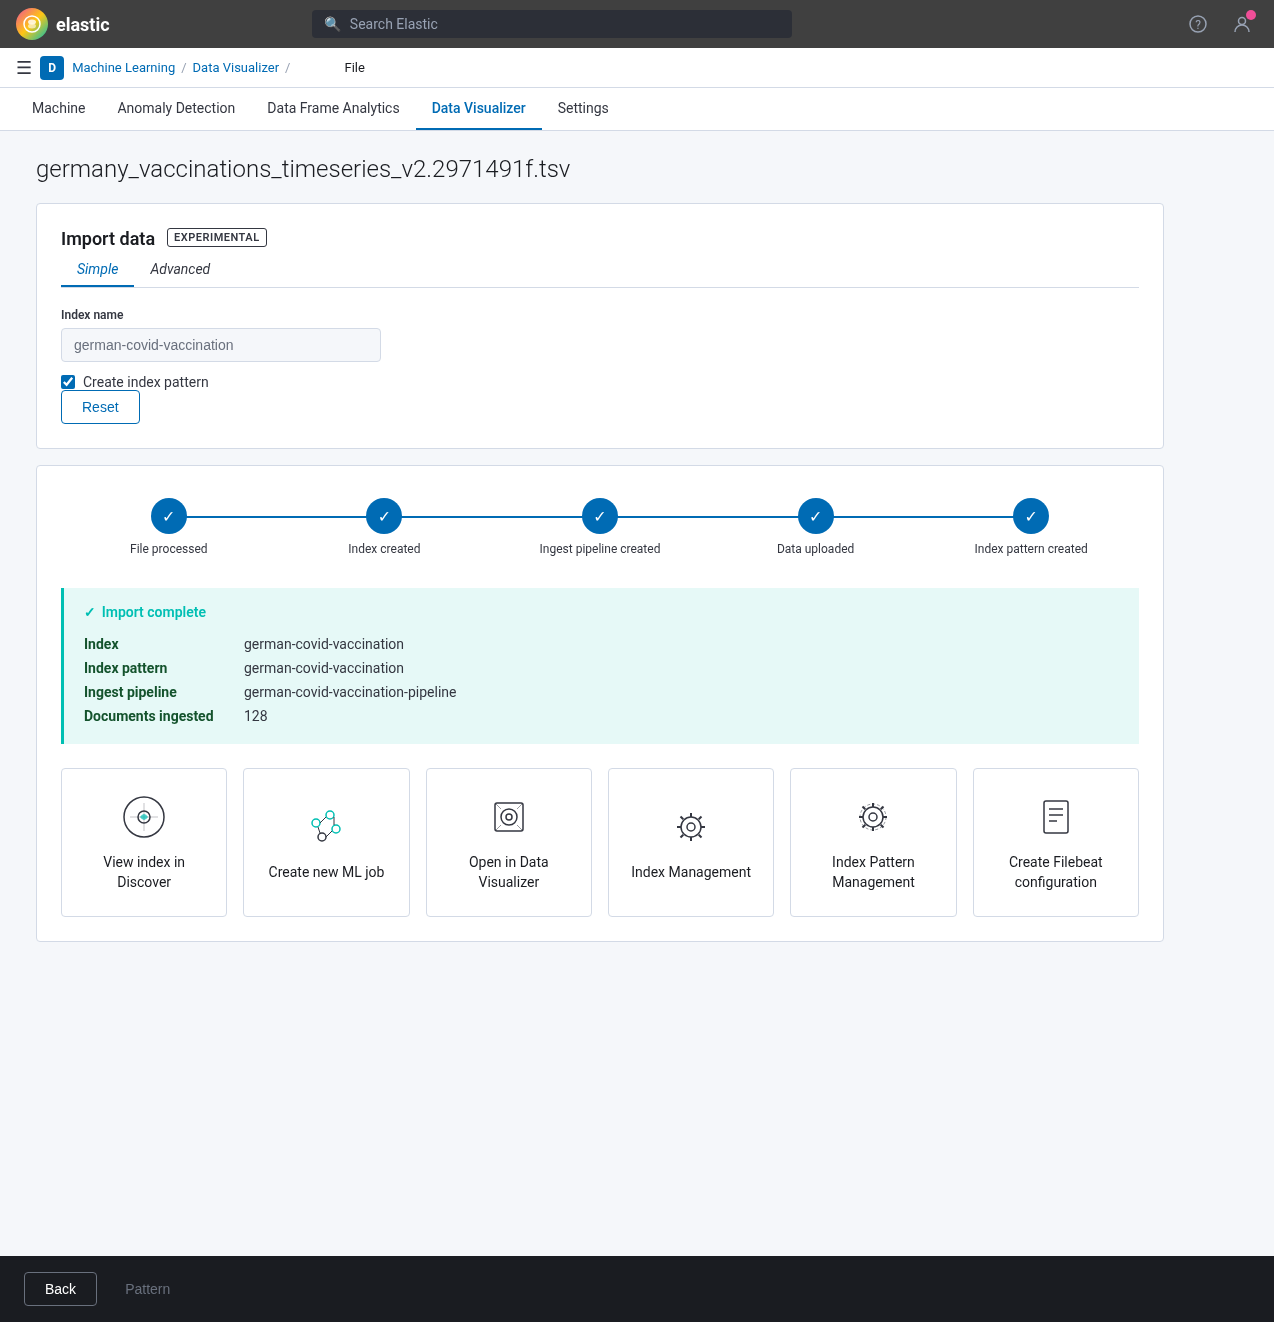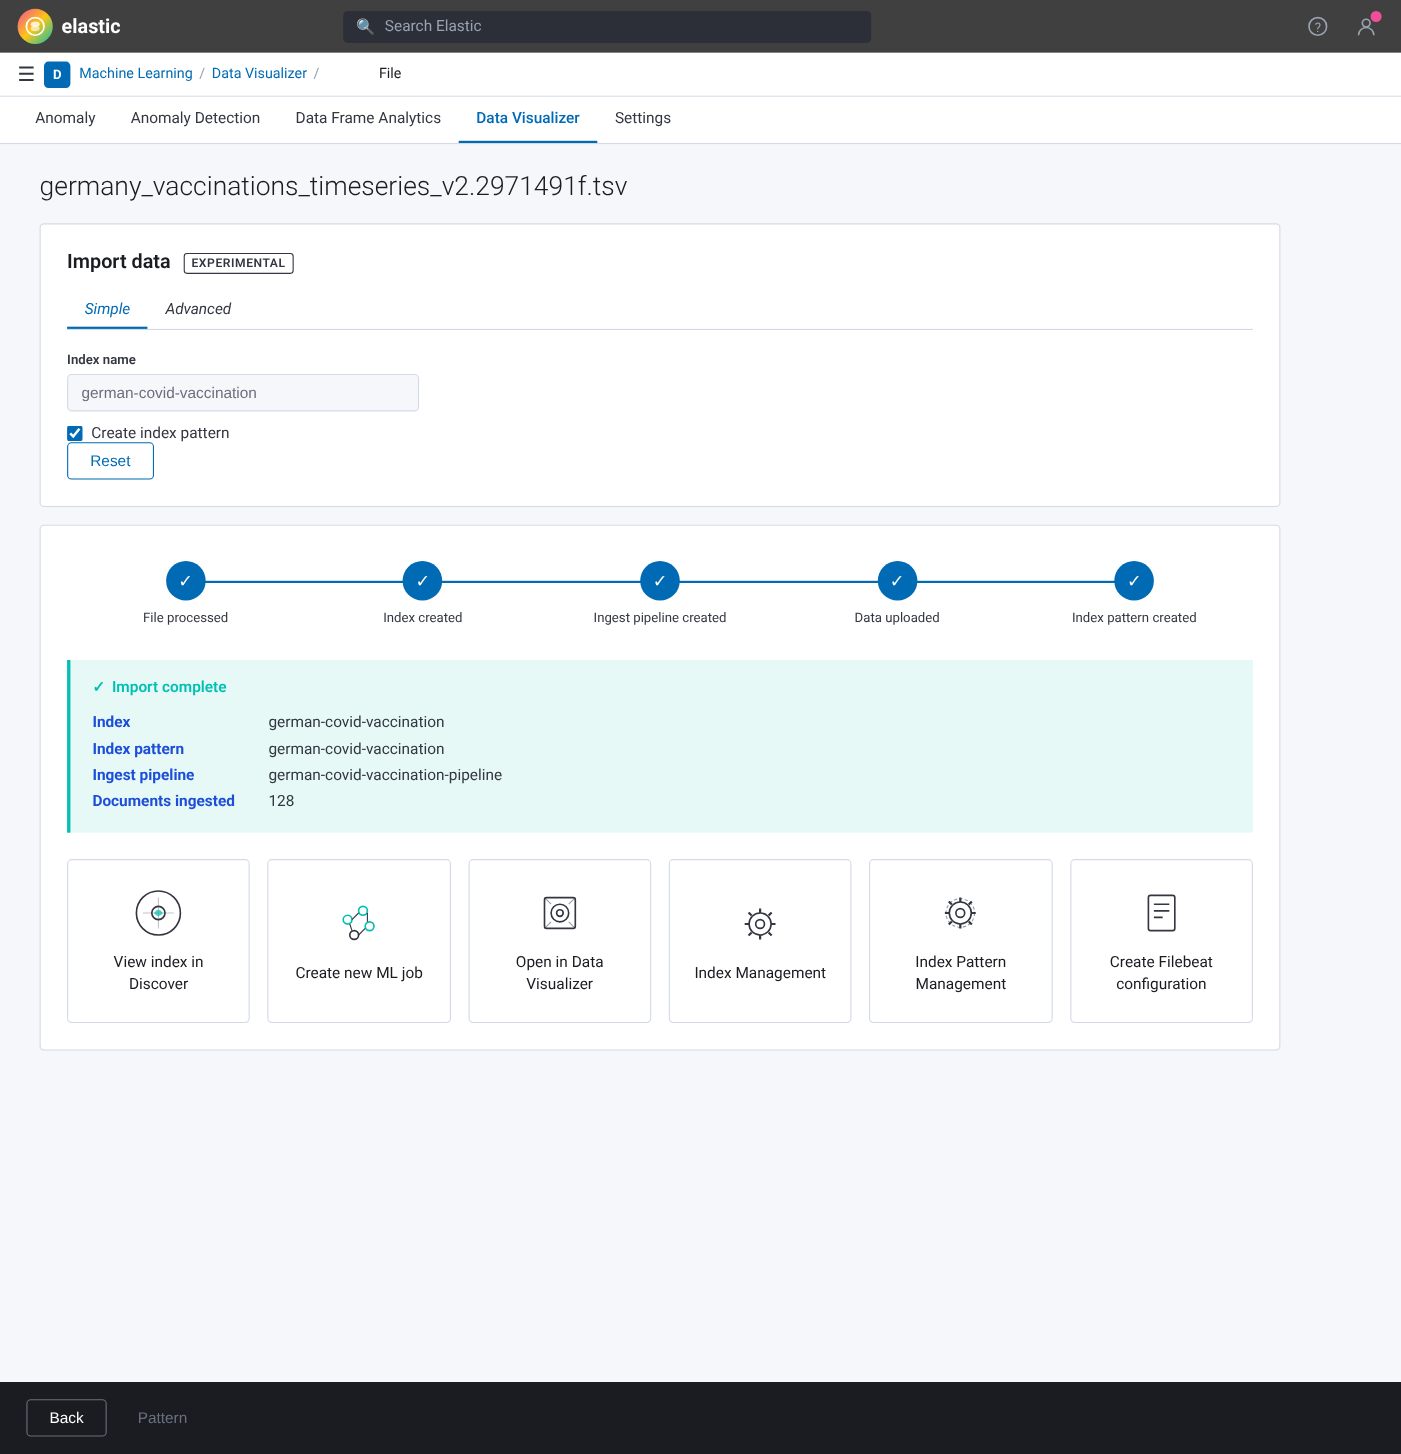--- a/index.html
+++ b/index.html
@@ -136,23 +136,23 @@
     
     .card {
       background: white;
       border: 1px solid #d3dae6;
       border-radius: 4px;
       padding: 24px;
       margin-bottom: 16px;
     }
     .card-header {
       display: flex;
-      align-items: flex-end;
+      align-items: flex-start;
       gap: 12px;
-      margin-bottom: 16px;
+      margin-bottom: 4px;
     }
     .card-title {
       font-size: 18px;
       font-weight: 600;
       color: #1a1c21;
     }
     .badge-experimental {
       background: white;
       border: 1px solid #343741;
       border-radius: 3px;
@@ -287,21 +287,21 @@
       border-collapse: collapse;
     }
     .import-table td {
       padding: 4px 0;
       font-size: 14px;
       vertical-align: top;
     }
     .import-table td:first-child {
       font-weight: 700;
       width: 160px;
-      color: #1d4ed8;
+      color: #14532d;
     }
     .import-table td:last-child {
       color: #343741;
     }
 
     
     .action-cards {
       display: flex;
       gap: 16px;
       flex-wrap: nowrap;
@@ -404,21 +404,21 @@
   <div class="breadcrumb">
     <a href="#">Machine Learning</a>
     <span class="sep">/</span>
     <a href="#">Data Visualizer</a>
     <span class="sep">/</span>
     <span class="current">File</span>
   </div>
 </div>
 
 <div class="main-tabs">
-  <div class="tab">Anomaly</div>
+  <div class="tab">Machine</div>
   <div class="tab">Anomaly Detection</div>
   <div class="tab">Data Frame Analytics</div>
   <div class="tab active">Data Visualizer</div>
   <div class="tab">Settings</div>
 </div>
 
 <div class="page-content">
   <h1 class="page-title">germany_vaccinations_timeseries_v2.2971491f.tsv</h1>
 
   <div class="card">

